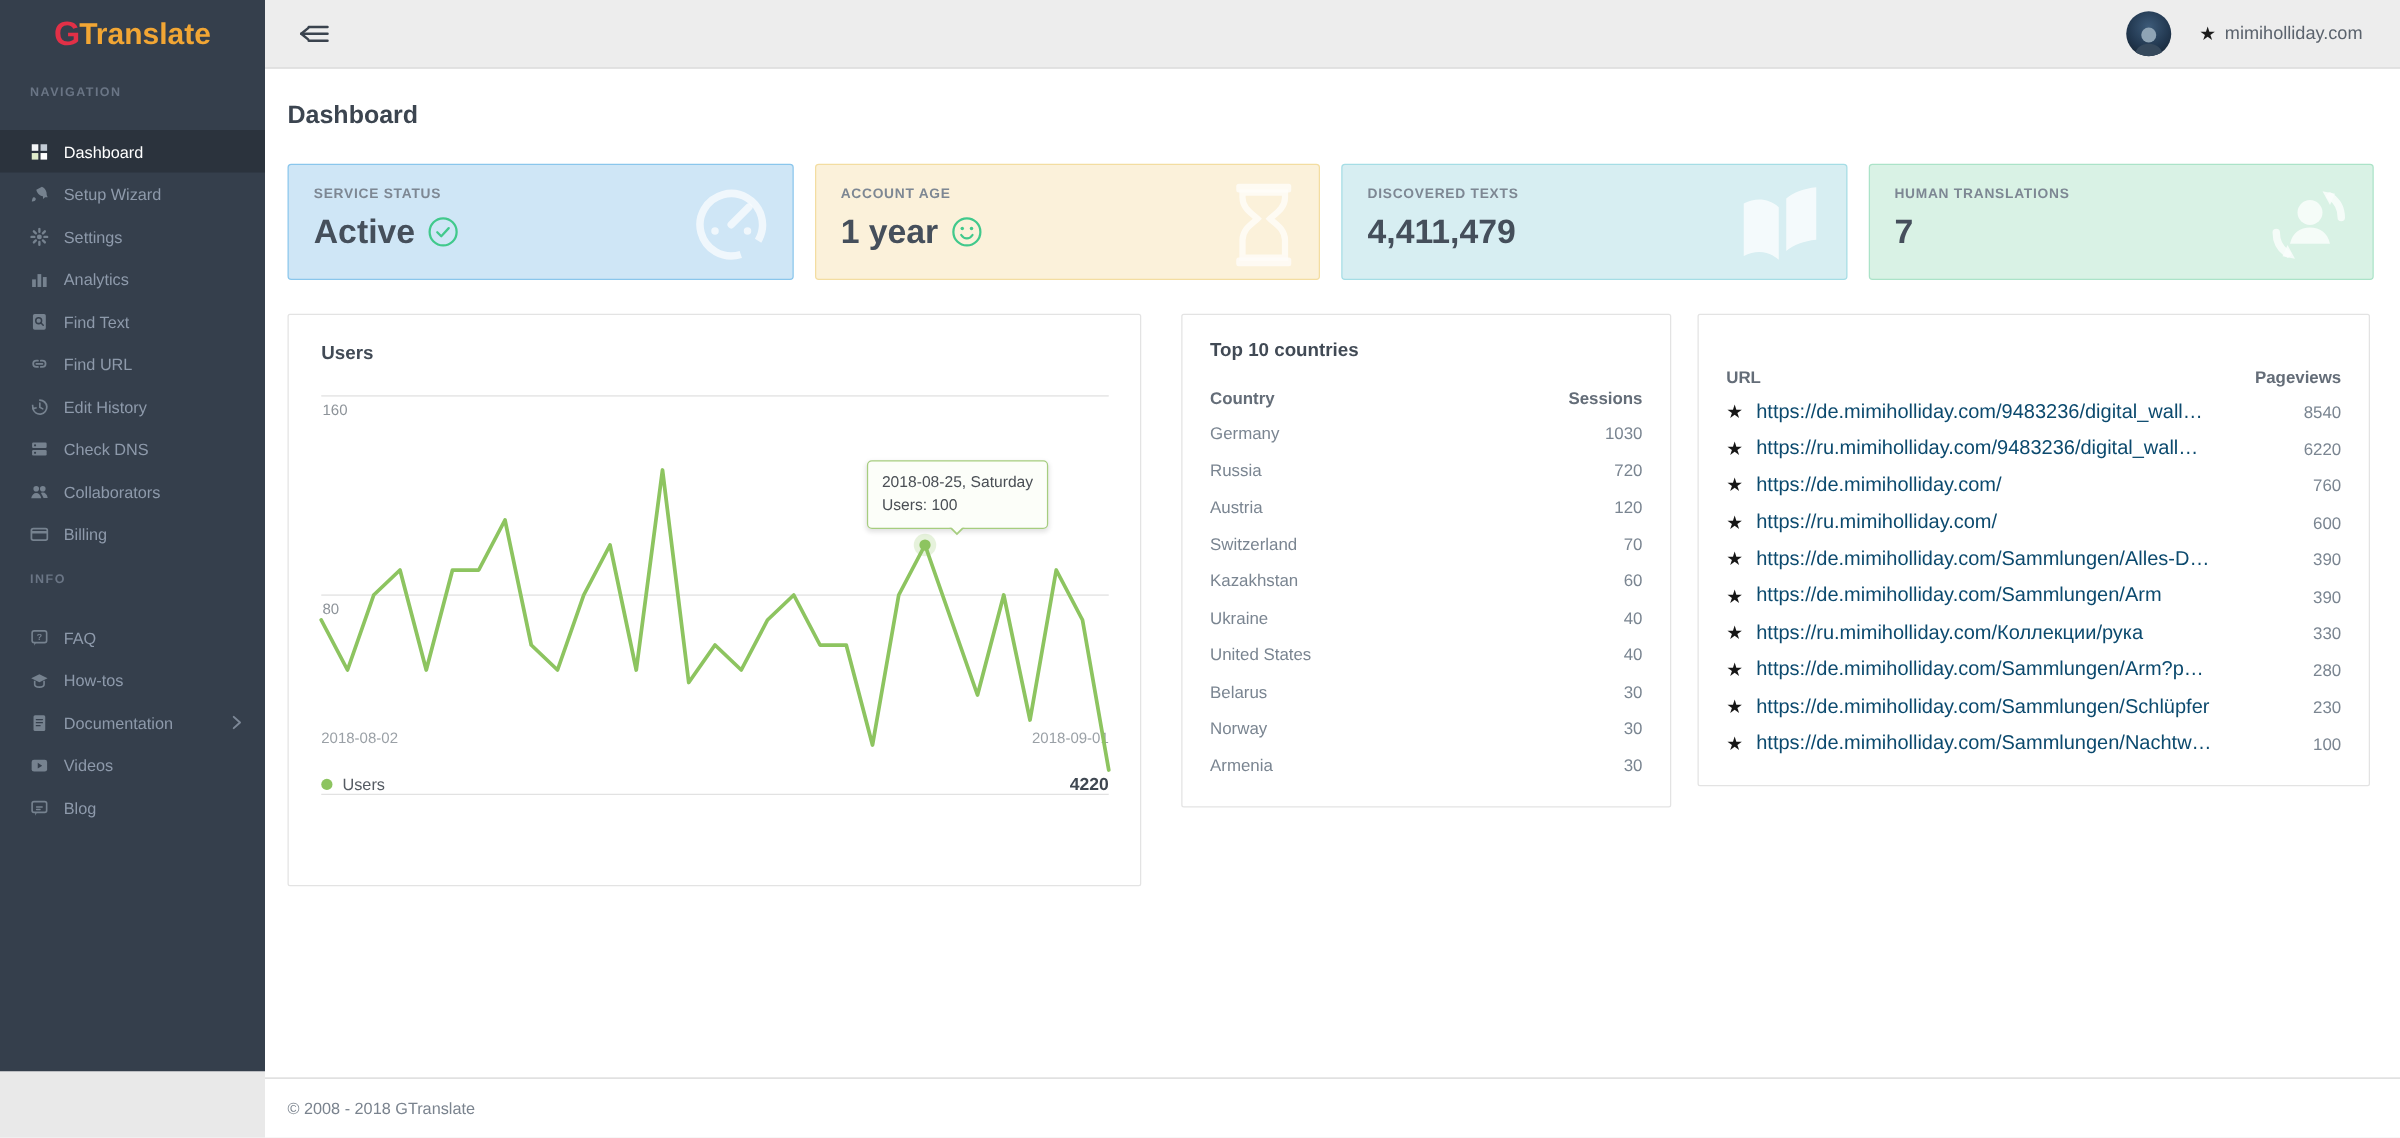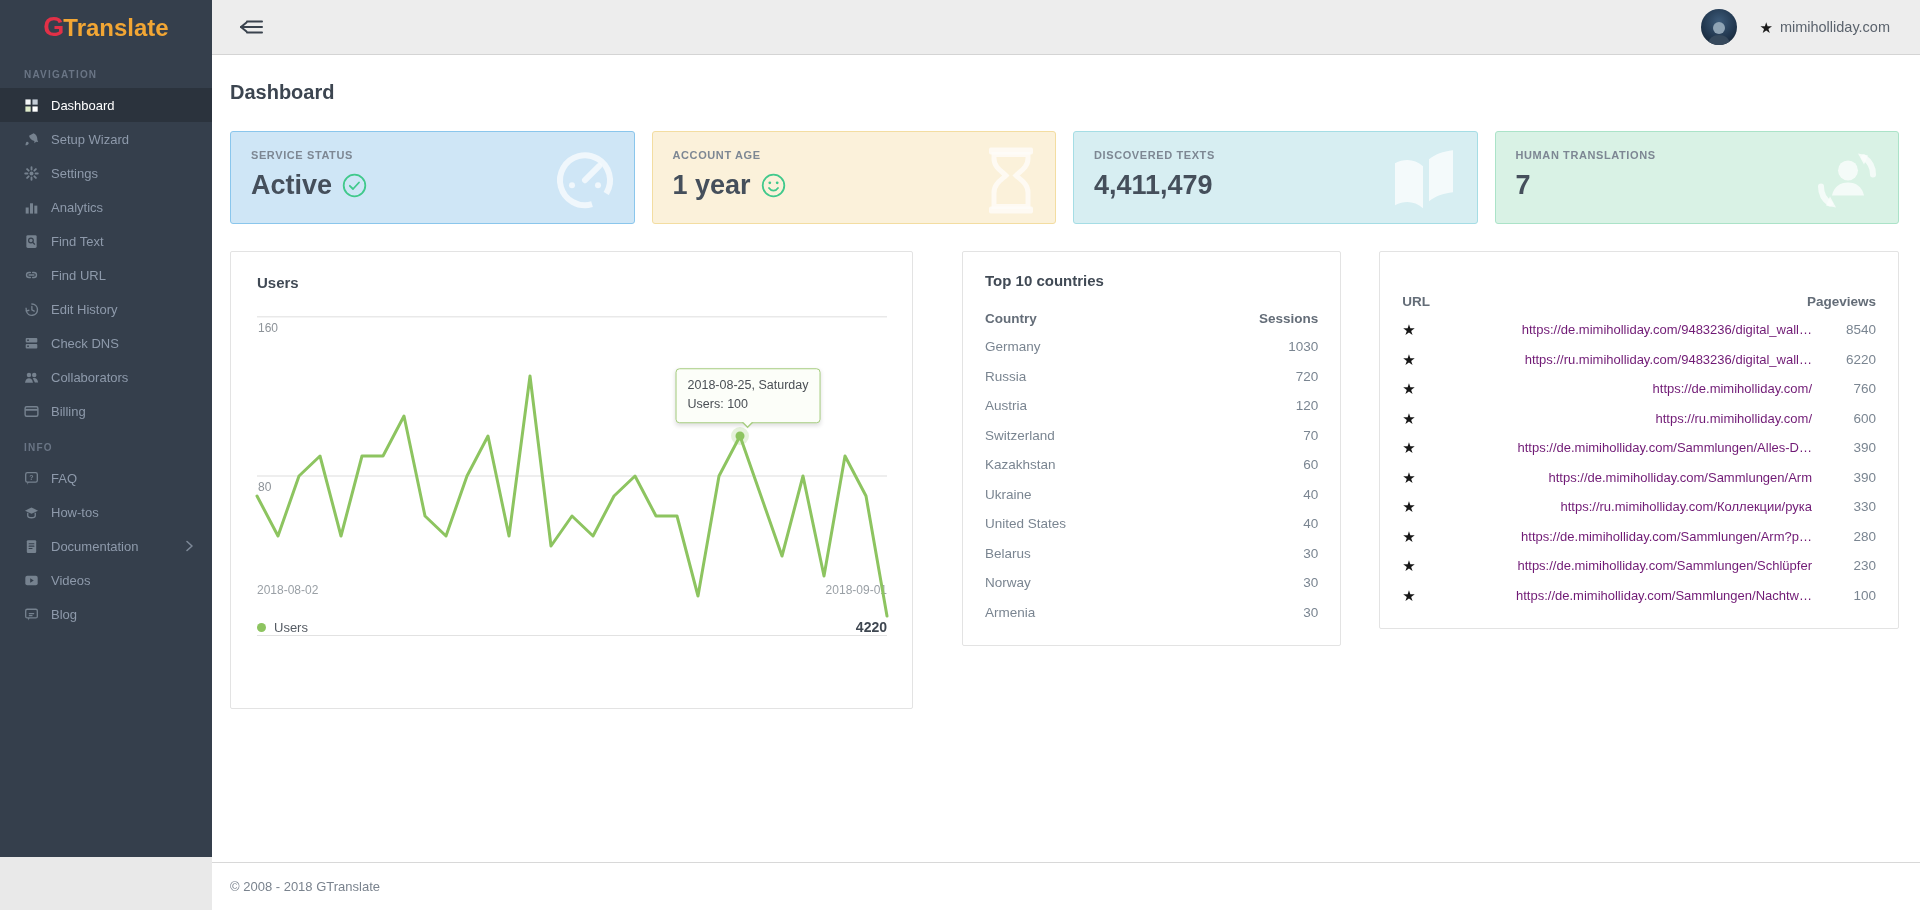--- a/index.html
+++ b/index.html
@@ -5,21 +5,21 @@
   * { margin:0; padding:0; box-sizing:border-box; }
   html,body { width:1920px; height:910px; overflow:hidden;
     font-family:"Liberation Sans", sans-serif; background:#e9e9e9; }
 
   
   .sidebar { position:absolute; left:0; top:0; width:212px; height:857px;
     background:#353f4c; z-index:5; }
   .logo-area { height:55px; display:flex; align-items:center; justify-content:center; }
   .logo-g { color:#e23047; font-size:27px; font-weight:800; letter-spacing:-1px; }
   .logo-rest { color:#f2a634; font-size:24px; font-weight:700; letter-spacing:0; }
-  .nav-section-label { padding:14px 24px 8px; font-size:10px; font-weight:700;
+  .nav-section-label { padding:14px 24px 24px; font-size:10px; font-weight:700;
     letter-spacing:1.2px; color:#6a7585; }
   .nav-item { height:34px; display:flex; align-items:center; padding:0 18px 0 24px;
     color:#8e9aab; font-size:13px; cursor:pointer; position:relative; }
   .nav-item.active { background:#2b333d; color:#ffffff; }
   .nav-item .nico { width:15px; height:15px; margin-right:12px; flex:0 0 15px;
     display:inline-flex; color:#76828f; }
   .nav-item.active .nico { color:#eef2f6; }
   .nav-item .chev { margin-left:auto; display:inline-flex; color:#7d8897; }
 
   
@@ -42,21 +42,21 @@
   
   .stats-row { display:flex; gap:17px; margin-top:27px; }
   .stat-card { flex:1 1 0; height:93px; border-radius:3px; border:1px solid transparent;
     position:relative; padding:17px 20px; overflow:hidden; }
   .stat-label { font-size:11px; font-weight:700; letter-spacing:.6px; color:#7d8793; }
   .stat-value { margin-top:9px; font-size:27px; font-weight:600; color:#454f5b;
     display:flex; align-items:center; gap:10px; }
   .stat-watermark { position:absolute; right:16px; top:50%; transform:translateY(-44%); opacity:.85; }
 
   
-  .widgets-row { display:flex; margin-top:27px; align-items:flex-start;gap:17px; }
+  .widgets-row { display:flex; margin-top:27px; align-items:flex-start; }
   .panel { background:#fff; border:1px solid #e3e3e3; border-radius:2px; }
   .panel-title { font-size:15px; font-weight:700; color:#414a55; }
 
   .chart-card { width:683px; height:458px; padding:22px 26px; margin-right:32px; }
   .chart-wrap { position:relative; width:630px; height:260px; margin-top:25px; }
   .chart-wrap svg { display:block; overflow:visible; }
   .x-labels { display:flex; justify-content:space-between; width:630px;
     margin-top:7px; font-size:12px; color:#9aa0a6; }
   .legend-row { display:flex; justify-content:space-between; align-items:center;
     width:630px; margin-top:22px; }
@@ -78,22 +78,22 @@
   .table-card { padding:20px 22px 18px; }
   .countries-card { width:392px; margin-right:21px; }
   .pages-card { width:538px; }
   .t-head { display:flex; justify-content:space-between; margin-top:16px;
     padding:6px 0; font-size:13.5px; font-weight:700; color:#646d78; }
   .t-row { display:flex; justify-content:space-between; align-items:center;
     padding:5px 0; height:29.5px; font-size:13.5px; color:#7a8591; }
   .t-row .num { color:#7a8591; }
   .p-row { display:flex; align-items:center; padding:5px 0; height:29.5px; }
   .p-star { width:24px; font-size:15px; color:#161616; line-height:1; }
-  .p-link { flex:1 1 auto; font-size:13px; color:#701a75; text-decoration:none;
-    overflow:hidden; white-space:nowrap;text-align:right; }
+  .p-link { flex:1 1 auto; font-size:16px; color:#0c4a6e; text-decoration:none;
+    overflow:hidden; white-space:nowrap; }
   .p-views { width:64px; text-align:right; font-size:13.5px; color:#7a8591; }
 
   .footer { flex:0 0 48px; background:#fff; border-top:1px solid #d8d8d8;
     display:flex; align-items:center; padding-left:18px;
     font-size:13px; color:#7a838e; }
 </style>
 </head>
 <body>
 
 <div class="sidebar">
@@ -367,21 +367,21 @@
           <svg id="users-chart-svg" width="630" height="320" viewBox="0 0 630 320">
               <line x1="0" x2="630" y1="0.75" y2="0.75" stroke="#e9e9e9" stroke-width="1.4"></line>
               <text x="1" y="15.75" fill="#8d9399" font-size="12" font-family="Liberation Sans, sans-serif">160</text>
               <line x1="0" x2="630" y1="160" y2="160" stroke="#e9e9e9" stroke-width="1.4"></line>
               <text x="1" y="175" fill="#8d9399" font-size="12" font-family="Liberation Sans, sans-serif">80</text>
               <line x1="0" x2="630" y1="319.5" y2="319.5" stroke="#e2e2e2" stroke-width="1"></line>
               <polyline points="0,180 21,220 42,160 63,140 84,220 105,140 126,140 147,100 168,200 189,220 210,160 231,120 252,220 273,60 294,230 315,200 336,220 357,180 378,160 399,200 420,200 441,280 462,160 483,120 504,180 525,240 546,160 567,260 588,140 609,180 630,300" fill="none" stroke="#8dc460" stroke-width="3" stroke-linejoin="round" stroke-linecap="round"></polyline>
               <circle cx="483" cy="120" r="9" fill="#8dc460" opacity="0.22"></circle>
               <circle cx="483" cy="120" r="4.5" fill="#8dc460"></circle>
             </svg>
-          <div class="tooltip" id="chart-tooltip" style="left: 491px; top: 107px;">
+          <div class="tooltip" id="chart-tooltip" style="left: 509px; top: 107px;">
             <div>2018-08-25, Saturday</div>
             <div>Users: 100</div>
           </div>
         </div>
         <div class="x-labels">
           <span>2018-08-02</span>
           <span>2018-09-01</span>
         </div>
         <div class="legend-row">
           <span class="legend-left">

